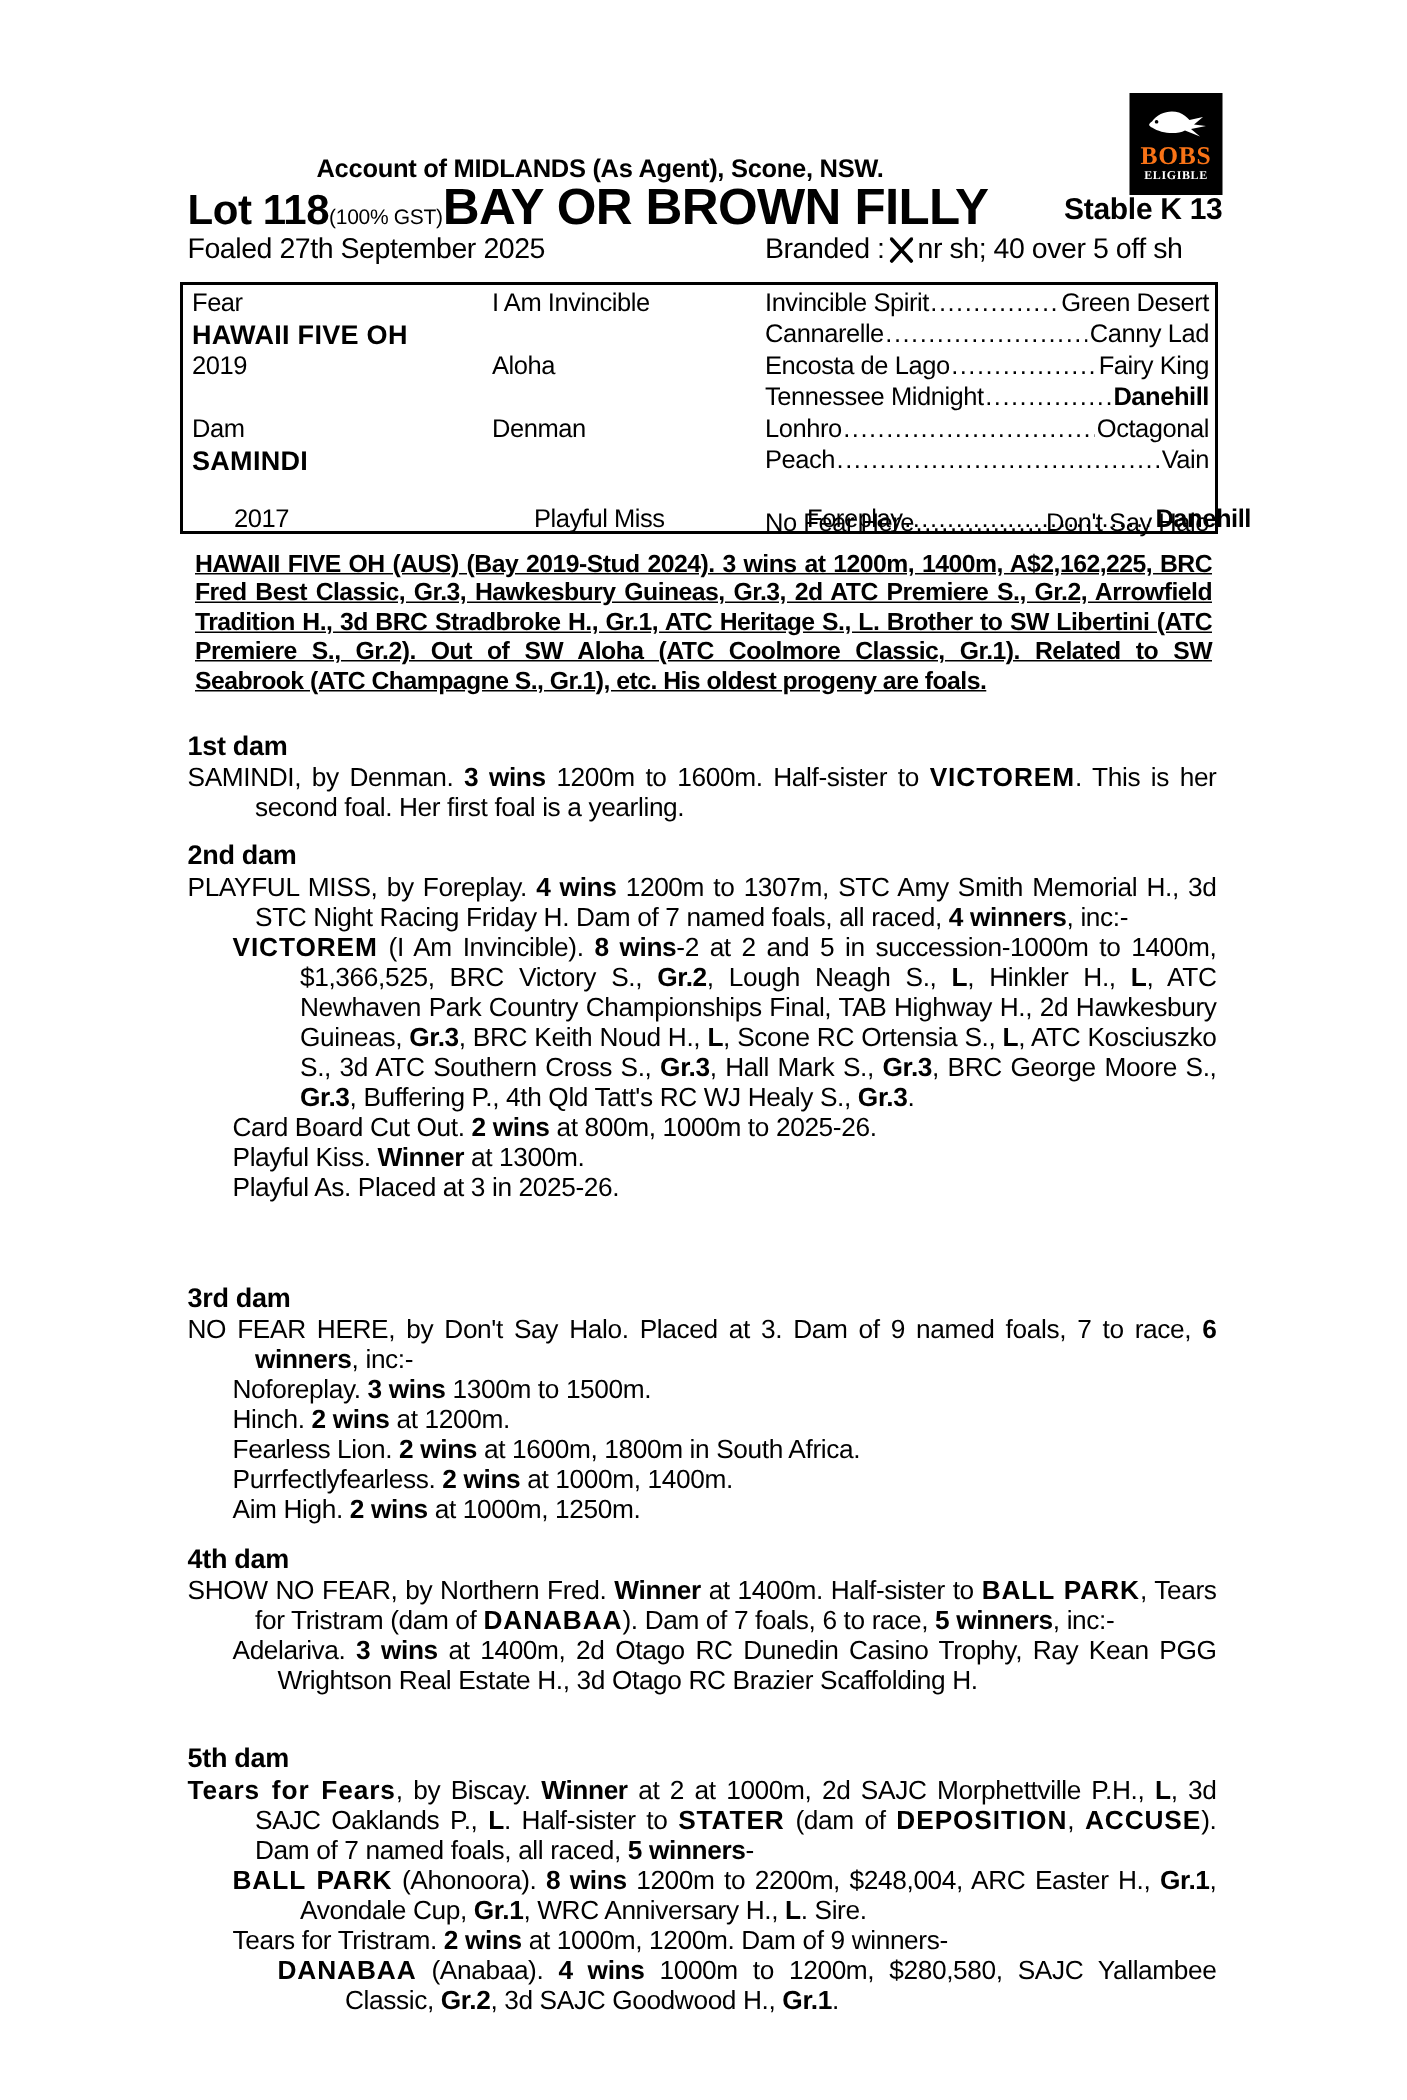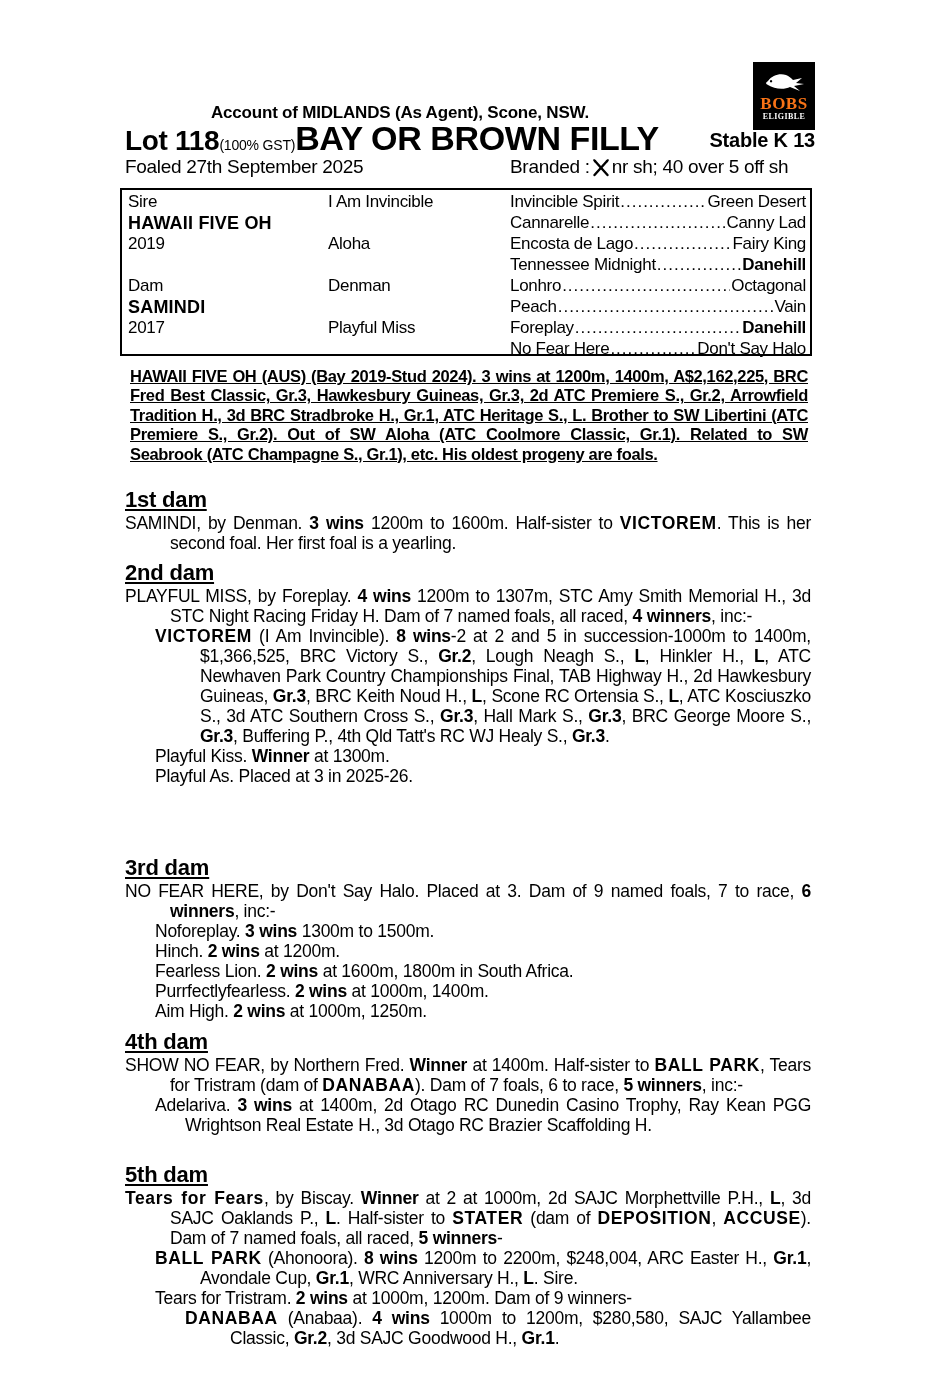--- a/index.html
+++ b/index.html
@@ -173,24 +173,23 @@
     font-size: 16.5px;
     font-weight: bold;
     line-height: 19.4px;
     text-align: justify;
     letter-spacing: -0.35px;
     text-decoration: underline;
   }
 
   
   .dam-head {
-    font-size: 22px;
+    font-size: 18px;
     font-weight: bold;
     letter-spacing: -0.2px;
-    text-decoration: underline;
   }
   .ped-text {
     font-size: 17.5px;
     line-height: 20px;
     letter-spacing: -0.25px;
     text-align: justify;
   }
   .ped-text b { font-weight: bold; }
   .sw { font-weight: bold; letter-spacing: 0.6px; }
 
@@ -233,21 +232,21 @@
             <line x1="3.5" y1="2.5" x2="16.5" y2="17"></line>
             <line x1="16.5" y1="2.5" x2="3.5" y2="17"></line>
           </g>
           <path fill="#000000" d="M2.2 1.2 l3.1 1.6 -1.7 1.8 z M17.8 1.2 l-3.1 1.6 1.7 1.8 z"></path>
         </svg><span>nr sh; 40 over 5 off sh</span></span>
   </div>
 
   <div class="ped-table">
 
     <div class="ped-row" style="top:0;">
-      <span class="ped-line col1" style="top:2px;">Sire</span>
+      <span class="ped-line col1" style="top:2px;">Fear</span>
       <span class="ped-line col2" style="top:2px;">I Am Invincible</span>
       <span class="ped-line col3" style="top:2px;">
         <span class="gp">
             <span class="nm">Invincible Spirit</span>
             <span class="dots">.............................................</span>
             <span class="gs">Green Desert</span>
           </span>
       </span>
     </div>
 
@@ -300,21 +299,21 @@
       <span class="ped-line col1 ped-bold" style="top:2px;">SAMINDI</span>
       <span class="ped-line col3" style="top:2px;">
         <span class="gp">
             <span class="nm">Peach</span>
             <span class="dots">.............................................</span>
             <span class="gs">Vain</span>
           </span>
       </span>
     </div>
 
-    <div class="ped-row" style="top:126px;">
+    <div class="ped-row" style="top:144px;margin-left:28px;">
       <span class="ped-line col1" style="top:2px;">2017</span>
       <span class="ped-line col2" style="top:2px;">Playful Miss</span>
       <span class="ped-line col3" style="top:2px;">
         <span class="gp">
             <span class="nm">Foreplay</span>
             <span class="dots">.............................................</span>
             <span class="gs b">Danehill</span>
           </span>
       </span>
     </div>
@@ -336,20 +335,21 @@
     <div class="dam-head">1st dam</div>
     <div class="ped-text hang1"><span>SAMINDI, by Denman. </span><b>3 wins</b><span> 1200m to 1600m. Half-sister to </span><b class="sw">VICTOREM</b><span>. This is her second foal. Her first foal is a yearling.</span></div>
   </div>
 
   <div class="sec" style="top:560px;">
     <div class="dam-head">2nd dam</div>
     <div class="ped-text hang1"><span>PLAYFUL MISS, by Foreplay. </span><b>4 wins</b><span> 1200m to 1307m, STC Amy Smith Memorial H., 3d STC Night Racing Friday H. Dam of 7 named foals, all raced, </span><b>4 winners</b><span>, inc:-</span></div>
 
     <div class="ped-text entry1"><b class="sw">VICTOREM</b> (I Am Invincible). <b>8 wins</b>-2 at 2 and 5 in succession-1000m to 1400m, $1,366,525, BRC Victory S., <b>Gr.2</b>, Lough Neagh S., <b>L</b>, Hinkler H., <b>L</b>, ATC Newhaven Park Country Championships Final, TAB Highway H., 2d Hawkesbury Guineas, <b>Gr.3</b>, BRC Keith Noud H., <b>L</b>, Scone RC Ortensia S., <b>L</b>, ATC Kosciuszko S., 3d ATC Southern Cross S., <b>Gr.3</b>, Hall Mark S., <b>Gr.3</b>, BRC George Moore S., <b>Gr.3</b>, Buffering P., 4th Qld Tatt's RC WJ Healy S., <b>Gr.3</b>.</div>
 
+    <div class="ped-text entry2 nojust">Card Board Cut Out. <b>2 wins</b> at 800m, 1000m to 2025-26.</div>
     <div class="ped-text entry2 nojust">Playful Kiss. <b>Winner</b> at 1300m.</div>
     <div class="ped-text entry2 nojust">Playful As. Placed at 3 in 2025-26.</div>
   </div>
 
   <div class="sec" style="top:855px;">
     <div class="dam-head">3rd dam</div>
     <div class="ped-text hang1">NO FEAR HERE, by Don't Say Halo. Placed at 3. Dam of 9 named foals, 7 to race, <b>6 winners</b>, inc:-</div>
     <div class="ped-text entry2 nojust">Noforeplay. <b>3 wins</b> 1300m to 1500m.</div>
     <div class="ped-text entry2 nojust">Hinch. <b>2 wins</b> at 1200m.</div>
     <div class="ped-text entry2 nojust">Fearless Lion. <b>2 wins</b> at 1600m, 1800m in South Africa.</div>

